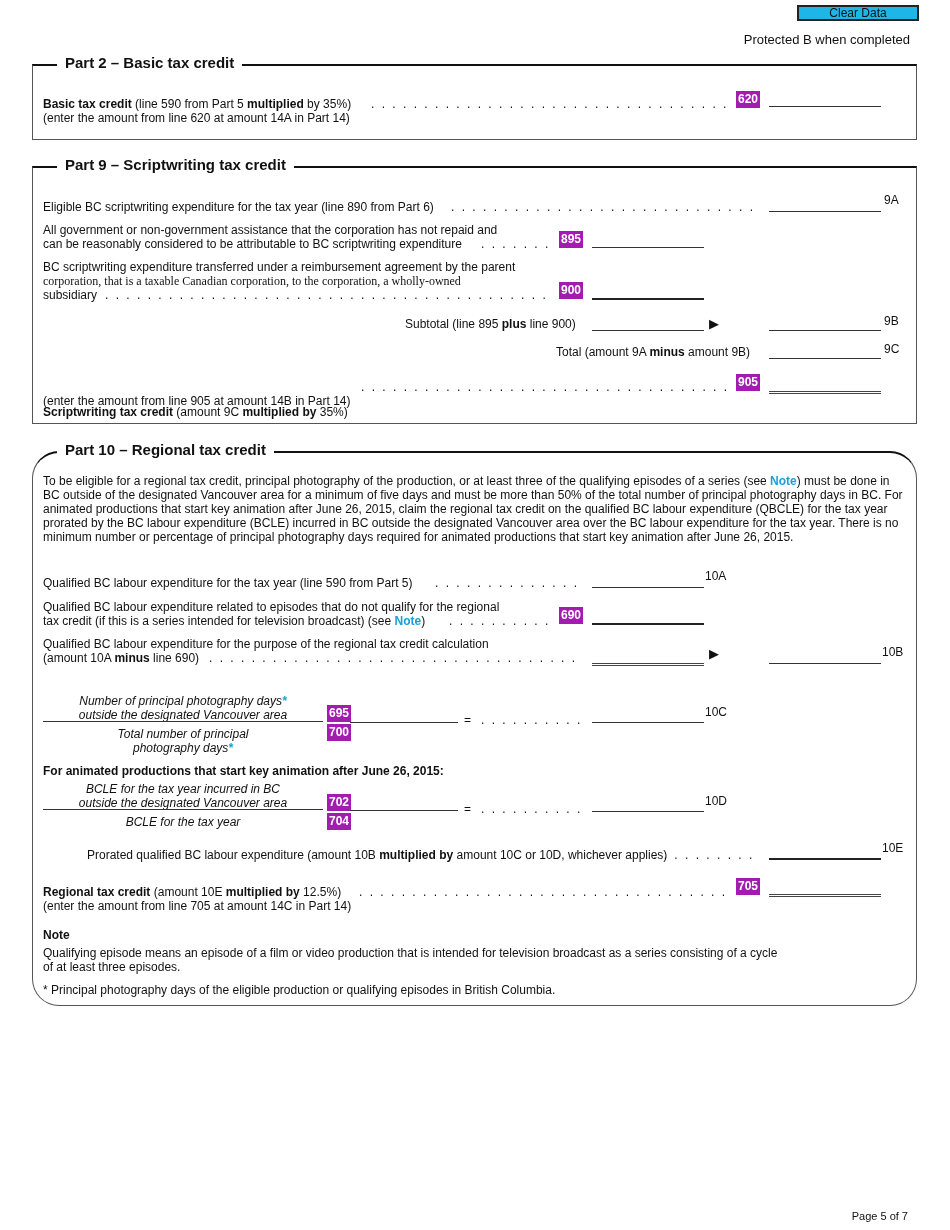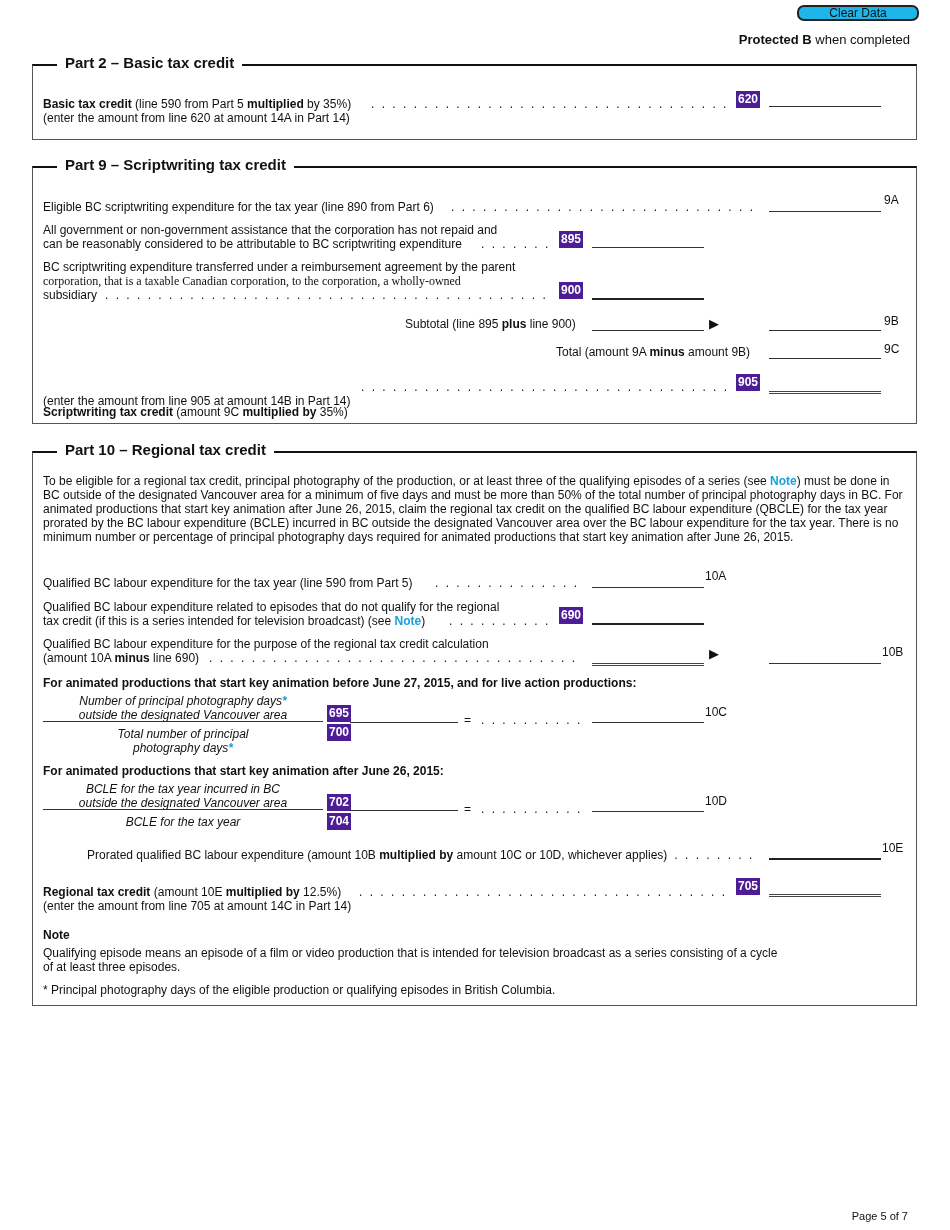--- a/index.html
+++ b/index.html
@@ -1,25 +1,25 @@
 <!DOCTYPE html>
 <html><head>
 <meta charset="utf-8">
 <style>
   html,body{margin:0;padding:0;background:#fff;}
   body{width:950px;height:1230px;position:relative;font-family:"Liberation Sans",sans-serif;font-size:12px;color:#111;overflow:hidden;}
-  .abs{position:absolute;border-radius:7px;}
+  .abs{position:absolute;}
   .clear-btn{left:797px;top:5px;width:122px;height:16px;background:#1eb6e8;border:2px solid #222;box-sizing:border-box;text-align:center;font-size:12px;line-height:12px;cursor:pointer;padding:0;font-family:"Liberation Sans",sans-serif;color:#111;}
   .protected{right:40px;top:32px;font-size:13px;}
-  .protected b{font-weight:bold;}
+  .protected b{font-weight:normal;}
   .section{position:absolute;left:32px;width:885px;border:1px solid #555;border-top:2px solid #111;box-sizing:border-box;}
   .section-title{position:absolute;top:-12px;left:24px;background:#fff;padding:0 8px;font-weight:bold;font-size:15px;}
   .row{position:absolute;left:10px;font-size:12px;line-height:14px;}
   .dots{letter-spacing:2px;}
-  .code{position:absolute;background:#4c1d95;color:#fff;font-weight:bold;font-size:12px;padding:1px 2px;line-height:15px;}
+  .code{position:absolute;background:#a21caf;color:#fff;font-weight:bold;font-size:12px;padding:1px 2px;line-height:15px;}
   .line{position:absolute;border-bottom:1px solid #333;height:0;}
   .line.thick{border-bottom:2px solid #222;}
   .line.dbl{border-bottom:3px double #444;}
   .lbl{position:absolute;font-size:12px;}
   .arrow{position:absolute;font-size:13px;}
   .blue{color:#1aa0d8;font-weight:bold;}
   .center{text-align:center;font-style:italic;}
   .para{position:absolute;left:10px;width:865px;font-size:12px;line-height:14px;}
   .footer{position:absolute;right:42px;top:1210px;font-size:11px;}
 </style>
@@ -73,21 +73,21 @@
 
   <div class="row" style="top:212px;margin-top:25px;">
     <b>Scriptwriting tax credit</b><span> (amount 9C </span><b>multiplied by</b><span> 35%)</span>
   </div>
   <div class="row dots" style="top:212px;left:328px;width:370px;overflow:hidden;white-space:nowrap;">. . . . . . . . . . . . . . . . . . . . . . . . . . . . . . . . . . . . . . . . . . . . . . . . . . . . .</div>
   <div class="row" style="top:226px;">(enter the amount from line 905 at amount 14B in Part 14)</div>
   <div class="code" style="left:703px;top:206px;">905</div>
   <div class="line dbl" style="left:736px;top:210px;width:112px;height:13px;"></div>
 </div>
 
-<div class="section" style="top:451px;height:555px;">
+<div class="section" style="top:451px;height:555px;border-radius:27px;">
   <div class="section-title">Part 10 – Regional tax credit</div>
 
   <div class="para" style="top:21px;"><span>To be eligible for a regional tax credit, principal photography of the production, or at least three of the qualifying episodes of a series (see </span><span class="blue">Note</span><span>) must be done in BC outside of the designated Vancouver area for a minimum of five days and must be more than 50% of the total number of principal photography days in BC. For animated productions that start key animation after June 26, 2015, claim the regional tax credit on the qualified BC labour expenditure (QBCLE) for the tax year prorated by the BC labour expenditure (BCLE) incurred in BC outside the designated Vancouver area over the BC labour expenditure for the tax year. There is no minimum number or percentage of principal photography days required for animated productions that start key animation after June 26, 2015.</span></div>
 
   <div class="row" style="top:123px;">Qualified BC labour expenditure for the tax year (line 590 from Part 5)</div>
   <div class="row dots" style="top:123px;left:402px;width:148px;overflow:hidden;white-space:nowrap;">. . . . . . . . . . . . . . . . . . . . . . . . . . . . . . . . . . . . . . . . . . . . . . . . . . . . .</div>
   <div class="line" style="left:559px;top:121px;width:112px;height:13px;"></div>
   <div class="lbl" style="left:672px;top:116px;">10A</div>
 
   <div class="row" style="top:161px;"><span>tax credit (if this is a series intended for television broadcast) (see </span><span class="blue">Note</span><span>)</span></div>
@@ -97,21 +97,20 @@
   <div class="line thick" style="left:559px;top:157px;width:112px;height:13px;"></div>
 
   <div class="row" style="top:184px;">Qualified BC labour expenditure for the purpose of the regional tax credit calculation</div>
   <div class="row" style="top:198px;"><span>(amount 10A </span><b>minus</b><span> line 690)</span></div>
   <div class="row dots" style="top:198px;left:176px;width:374px;overflow:hidden;white-space:nowrap;">. . . . . . . . . . . . . . . . . . . . . . . . . . . . . . . . . . . . . . . . . . . . . . . . . . . . .</div>
   <div class="line dbl" style="left:559px;top:197px;width:112px;height:13px;"></div>
   <div class="arrow" style="left:676px;top:193px;">▶</div>
   <div class="line" style="left:736px;top:197px;width:112px;height:13px;"></div>
   <div class="lbl" style="left:849px;top:192px;">10B</div>
 
-  <div class="row" style="top:223px;font-weight:bold;">For animated productions that start key animation before June 27, 2015, and for live action productions:</div>
   <div class="row center" style="top:241px;left:10px;width:280px;"><span>Number of principal photography days</span><span class="blue">*</span><br><span>outside the designated Vancouver area</span></div>
   <div class="line" style="left:10px;top:268px;width:280px;"></div>
   <div class="row center" style="top:274px;left:10px;width:280px;"><span>Total number of principal</span><br><span>photography days</span><span class="blue">*</span></div>
   <div class="code" style="left:294px;top:252px;">695</div>
   <div class="code" style="left:294px;top:271px;">700</div>
   <div class="line" style="left:317px;top:256px;width:108px;height:13px;"></div>
   <div class="lbl" style="left:431px;top:260px;">=</div>
   <div class="row dots" style="top:260px;left:448px;width:104px;overflow:hidden;white-space:nowrap;">. . . . . . . . . . . . . . .</div>
   <div class="line" style="left:559px;top:256px;width:112px;height:13px;"></div>
   <div class="lbl" style="left:672px;top:252px;">10C</div>

